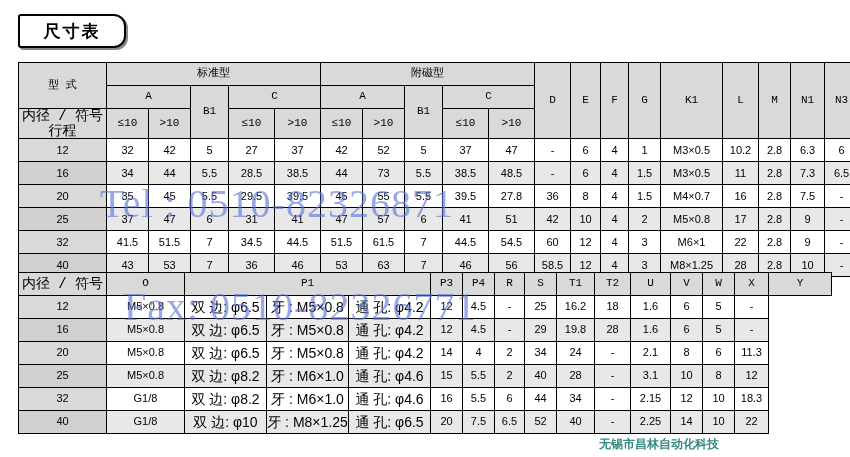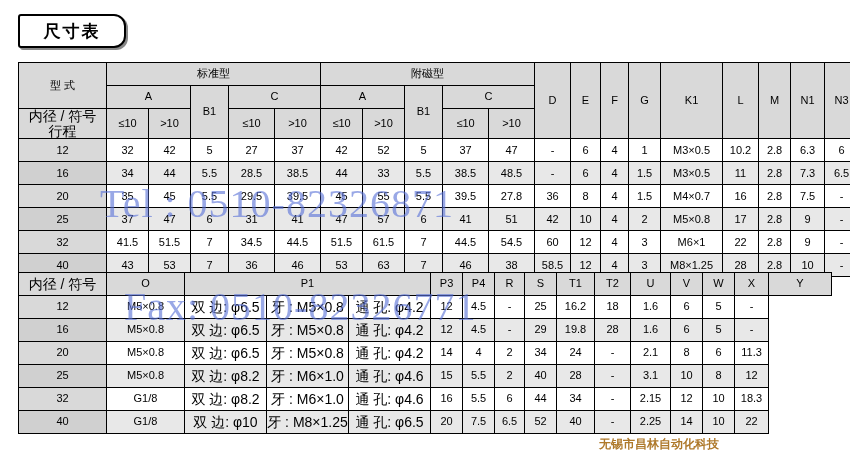--- a/index.html
+++ b/index.html
@@ -45,39 +45,39 @@
     padding:0;
     height:22px;
     font-weight:normal;
     line-height:1.05;
     background:#ffffff;
   }
   thead td,thead th{background:#d9d9d9;font-weight:normal;}
   tbody tr.alt td{background:#e8e8e8;}
   tbody tr td:first-child{background:#d9d9d9;}
   tbody tr.alt td:first-child{background:#d0d0d0;}
-  .hdr-dark{background:#d9d9d9 !important;}
+  .hdr-dark{background:#d9d9d9 !important;font-family:Liberation Mono, monospace;}
   .small{font-size:14px;}
 
   
   .wm{
     position:absolute;
     color:#5b73d8;
     opacity:.62;
     font-family:"Liberation Serif","DejaVu Serif",serif;
     font-size:40px;
     white-space:nowrap;
     pointer-events:none;
     letter-spacing:1px;
   }
   #wm-tel{left:100px;top:180px;}
   #wm-fax{left:88px;top:283px;margin-left:36px;}
   .wm-corner{
     position:absolute;right:10px;bottom:4px;
-    color:#a16207;opacity:.85;
+    color:#0f766e;opacity:.85;
     font-size:12px;font-weight:bold;
     font-family:"Liberation Sans","DejaVu Sans",sans-serif;
     pointer-events:none;
   }
 </style>
 </head>
 <body>
 
 <div id="page">
 
@@ -171,21 +171,21 @@
           <td>6</td>
         </tr>
         <tr class="alt">
           <td>16</td>
           <td>34</td>
           <td>44</td>
           <td>5.5</td>
           <td>28.5</td>
           <td>38.5</td>
           <td>44</td>
-          <td>33</td>
+          <td>73</td>
           <td>5.5</td>
           <td>38.5</td>
           <td>48.5</td>
           <td>-</td>
           <td>6</td>
           <td>4</td>
           <td>1.5</td>
           <td>M3×0.5</td>
           <td>11</td>
           <td>2.8</td>
@@ -262,21 +262,21 @@
           <td>40</td>
           <td>43</td>
           <td>53</td>
           <td>7</td>
           <td>36</td>
           <td>46</td>
           <td>53</td>
           <td>63</td>
           <td>7</td>
           <td>46</td>
-          <td>38</td>
+          <td>56</td>
           <td>58.5</td>
           <td>12</td>
           <td>4</td>
           <td>3</td>
           <td>M8×1.25</td>
           <td>28</td>
           <td>2.8</td>
           <td>10</td>
           <td>-</td>
         </tr>

